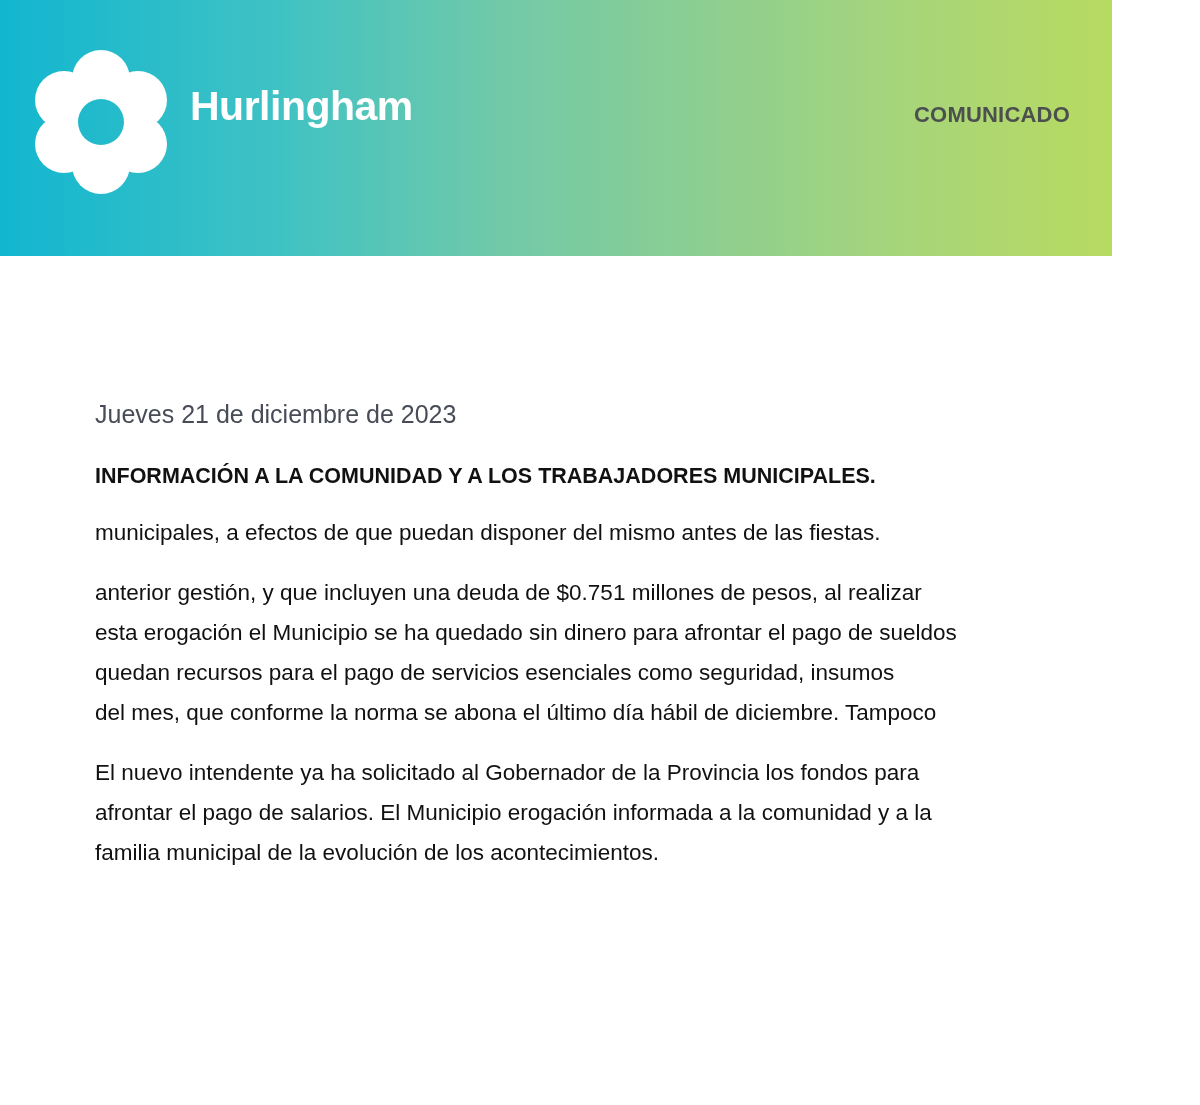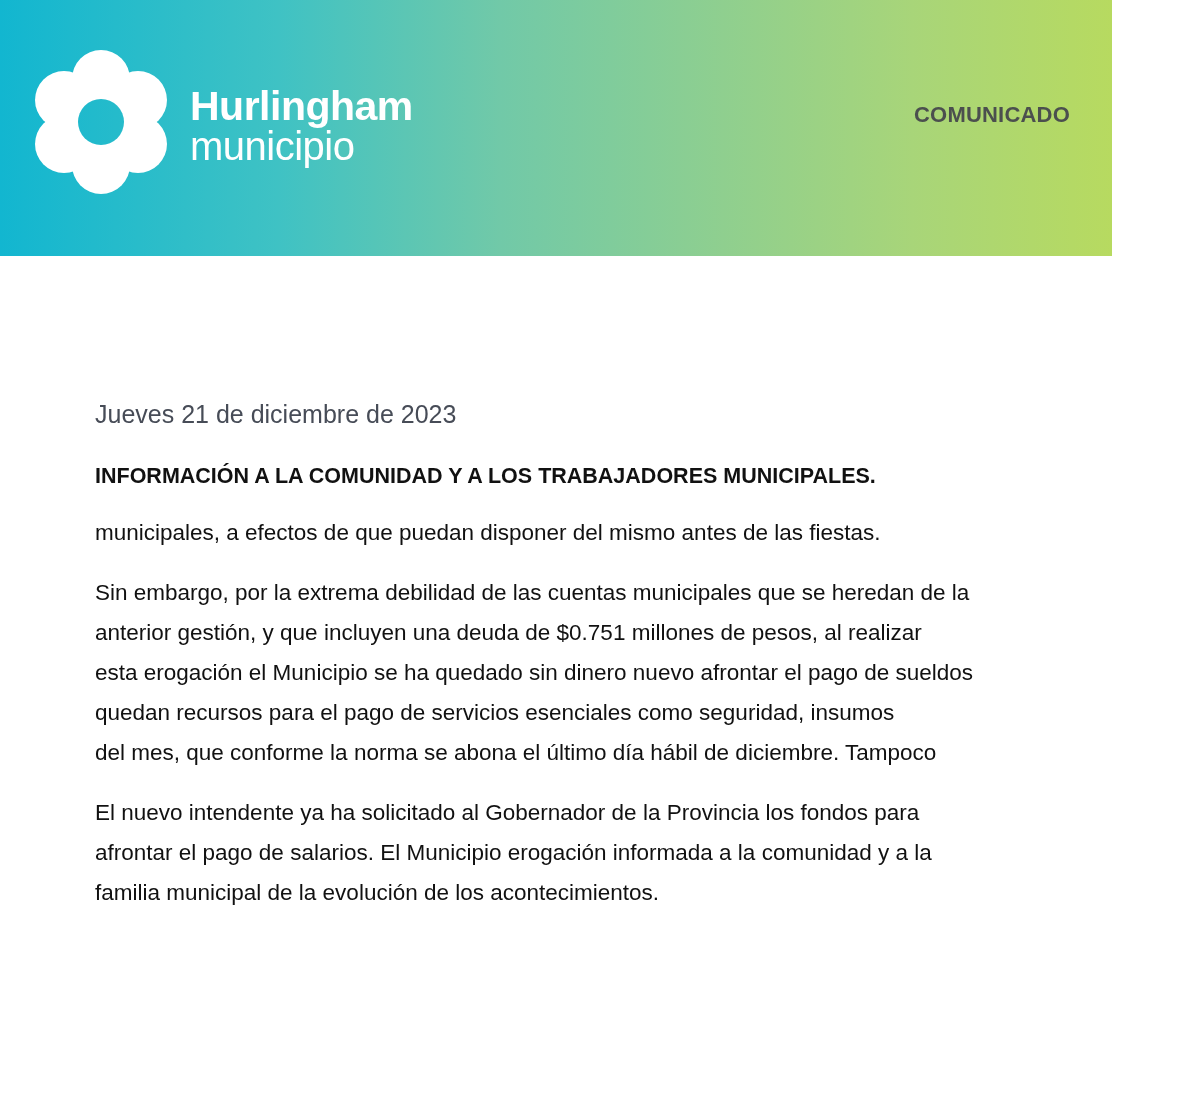--- a/index.html
+++ b/index.html
@@ -41,37 +41,35 @@
       <circle cx="67" cy="30" r="29"></circle>
       <circle cx="67" cy="116" r="29"></circle>
       <circle cx="30" cy="51" r="29"></circle>
       <circle cx="104" cy="51" r="29"></circle>
       <circle cx="30" cy="95" r="29"></circle>
       <circle cx="104" cy="95" r="29"></circle>
     </g>
   </svg>
   <div class="brand">
     <div class="brand-name">Hurlingham</div>
-    <div class="brand-sub">municipio</div>
   </div>
   <div class="doc-type">COMUNICADO</div>
 </div>
 
 <div class="content">
   <p class="date">Jueves 21 de diciembre de 2023</p>
   <p class="headline">INFORMACIÓN A LA COMUNIDAD Y A LOS TRABAJADORES MUNICIPALES.</p>
 
   <p class="para">
     <span class="line">municipales, a efectos de que puedan disponer del mismo antes de las fiestas.</span>
   </p>
 
   <p class="para">
-    <span class="line">Sin embargo, por la extrema debilidad de las cuentas municipales que se heredan de la</span>
     <span class="line">anterior gestión, y que incluyen una deuda de $0.751 millones de pesos, al realizar</span>
-    <span class="line">esta erogación el Municipio se ha quedado sin dinero nuevo afrontar el pago de sueldos</span>
+    <span class="line">esta erogación el Municipio se ha quedado sin dinero para afrontar el pago de sueldos</span>
     <span class="line">quedan recursos para el pago de servicios esenciales como seguridad, insumos</span>
     <span class="line">del mes, que conforme la norma se abona el último día hábil de diciembre. Tampoco</span>
   </p>
 
   <p class="para">
     <span class="line">El nuevo intendente ya ha solicitado al Gobernador de la Provincia los fondos para</span>
     <span class="line">afrontar el pago de salarios. El Municipio erogación informada a la comunidad y a la</span>
     <span class="line">familia municipal de la evolución de los acontecimientos.</span>
   </p>
 </div>

